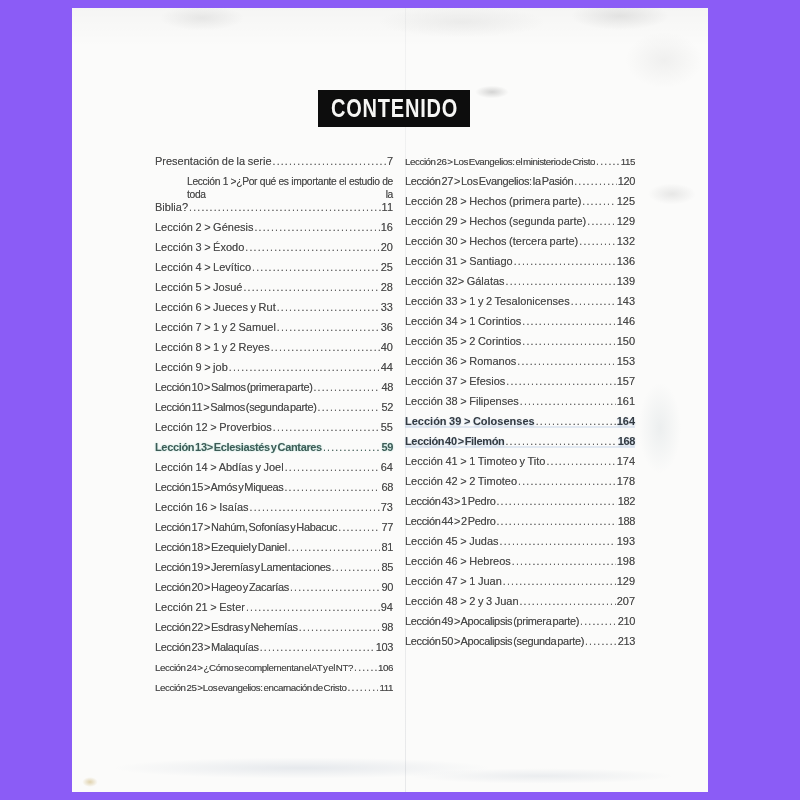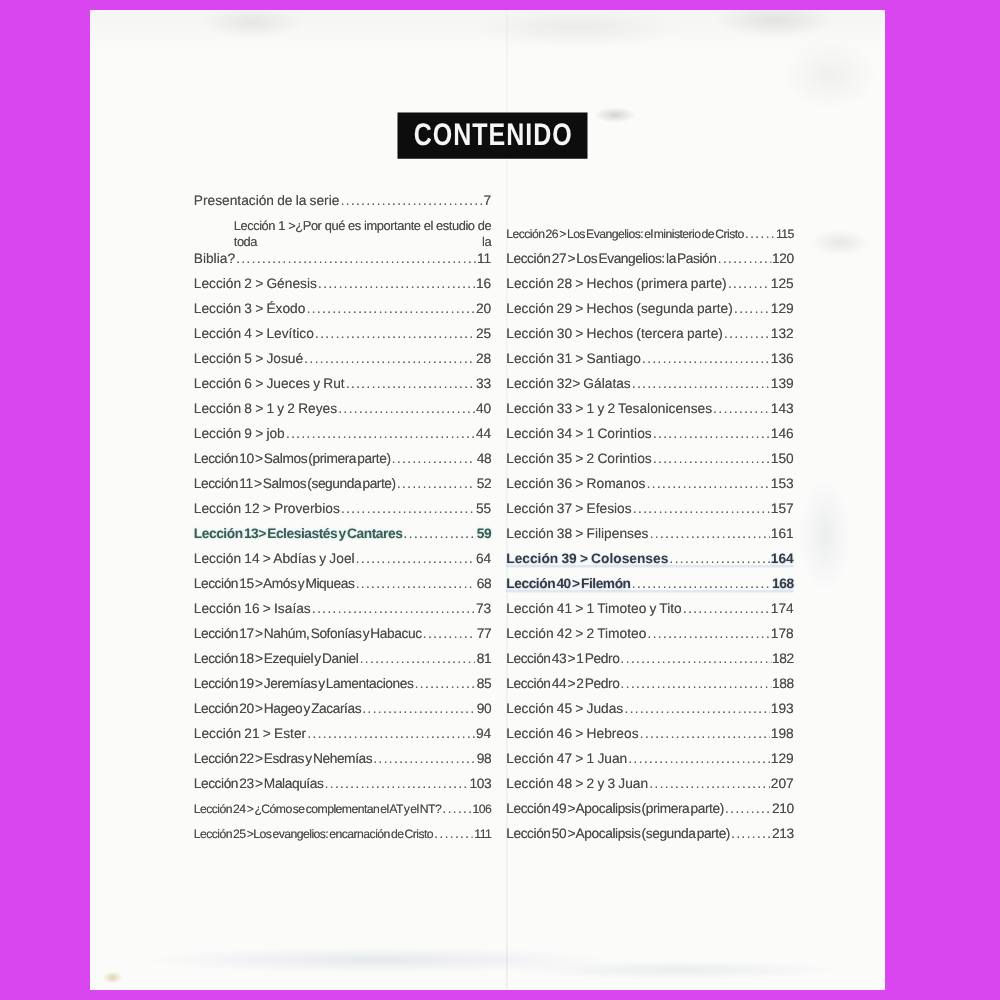--- a/index.html
+++ b/index.html
@@ -1,17 +1,17 @@
 <!DOCTYPE html>
 <html><head>
 <meta charset="utf-8">
 <style>
   html,body{margin:0;padding:0;}
   body{width:800px;height:800px;background:#ffffff;font-family:"Liberation Sans",sans-serif;}
-  .canvas{position:relative;width:800px;height:800px;overflow:hidden;background:#d946ef;}
+  .canvas{position:relative;width:800px;height:800px;overflow:hidden;background:#8b5cf6;}
 
   
   .paper{
     position:absolute;left:72px;top:8px;width:636px;height:784px;
     background:
       radial-gradient(60px 18px at 130px 10px, rgba(120,120,120,.13), transparent 70%),
       radial-gradient(120px 22px at 390px 14px, rgba(130,130,130,.10), transparent 70%),
       radial-gradient(70px 20px at 548px 8px,  rgba(110,110,110,.15), transparent 70%),
       radial-gradient(55px 40px at 592px 52px, rgba(140,140,140,.10), transparent 70%),
       radial-gradient(24px 9px at 420px 84px,  rgba(110,110,110,.28), transparent 70%),
@@ -29,21 +29,21 @@
   
   .title-box{position:absolute;left:246px;top:82px;width:152px;height:37px;
              background:#0d0d0d;display:flex;align-items:center;justify-content:center;}
   .title-box span{color:#f6f6f4;font-weight:700;font-size:25px;letter-spacing:1px;
                   transform:scaleX(.8);white-space:nowrap;}
 
   
   .toc{position:absolute;left:83px;top:147px;width:480px;display:flex;gap:12px;}
   .col{display:flex;flex-direction:column;}
   .col-left{width:238px;}
-  .col-right{width:230px;justify-content:flex-end;}
+  .col-right{width:230px;}
 
   .entry{margin-bottom:7px;color:#4a4a4a;font-size:11px;line-height:13px;
          text-shadow:0 0 .4px rgba(70,70,70,.6);word-spacing:-.5px;}
   .row{display:flex;align-items:baseline;}
   .lbl{white-space:nowrap;}
   .wrapline{text-align:justify;text-align-last:justify;font-size:10.3px;
             letter-spacing:-.35px;word-spacing:-1.2px;margin-left:32px;}
   .leader{flex:1 1 auto;overflow:hidden;white-space:nowrap;min-width:3px;
           margin:0 1px;color:#606060;}
   .leader::after{content:"..............................................................................................................................";
@@ -124,20 +124,28 @@
 
     <div class="row">
       <span class="lbl">Lección 6 &gt; Jueces y Rut</span>
       <span class="leader"></span>
       <span class="pg">33</span>
     </div>
   </div>
           <div class="entry">
 
     <div class="row">
+      <span class="lbl">Lección 7 &gt; 1 y 2 Samuel</span>
+      <span class="leader"></span>
+      <span class="pg">36</span>
+    </div>
+  </div>
+          <div class="entry">
+
+    <div class="row">
       <span class="lbl">Lección 8 &gt; 1 y 2 Reyes</span>
       <span class="leader"></span>
       <span class="pg">40</span>
     </div>
   </div>
           <div class="entry">
 
     <div class="row">
       <span class="lbl">Lección 9 &gt; job</span>
       <span class="leader"></span>

